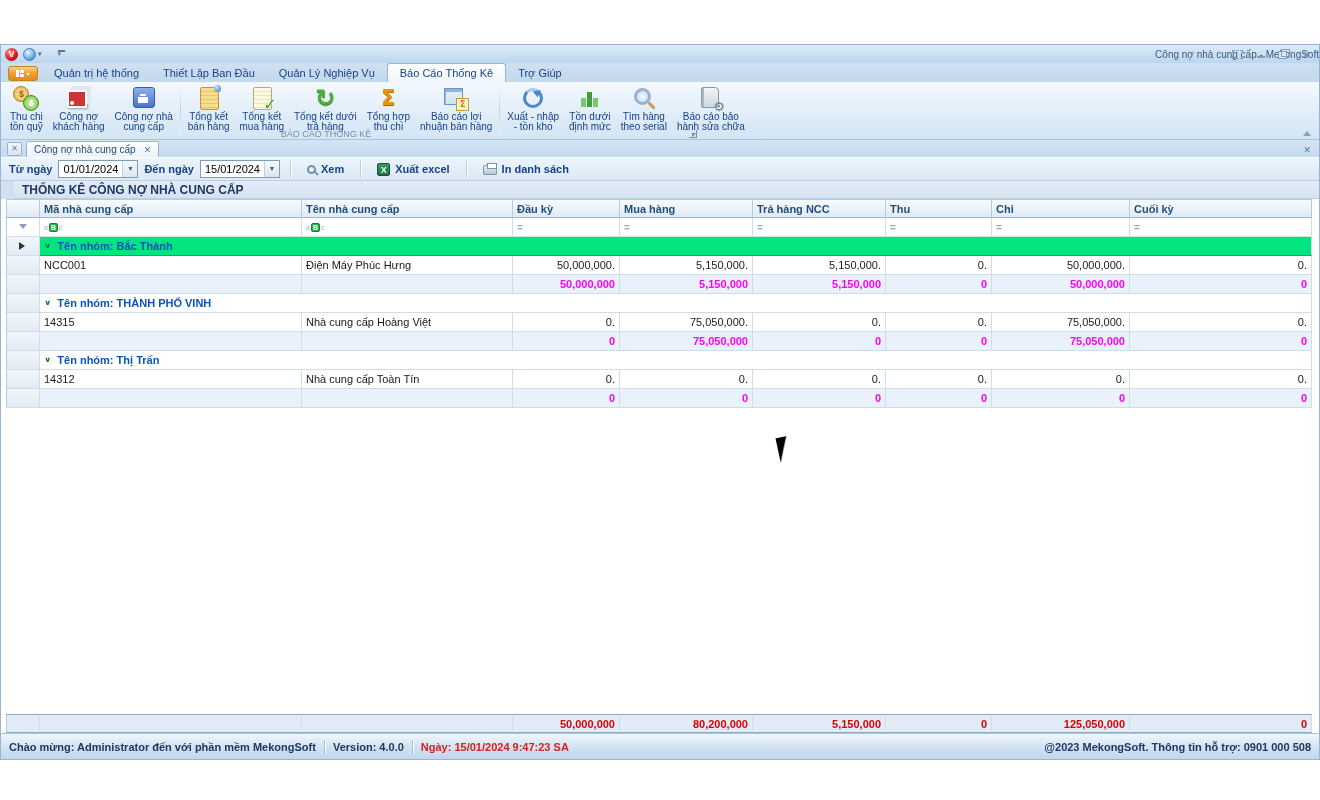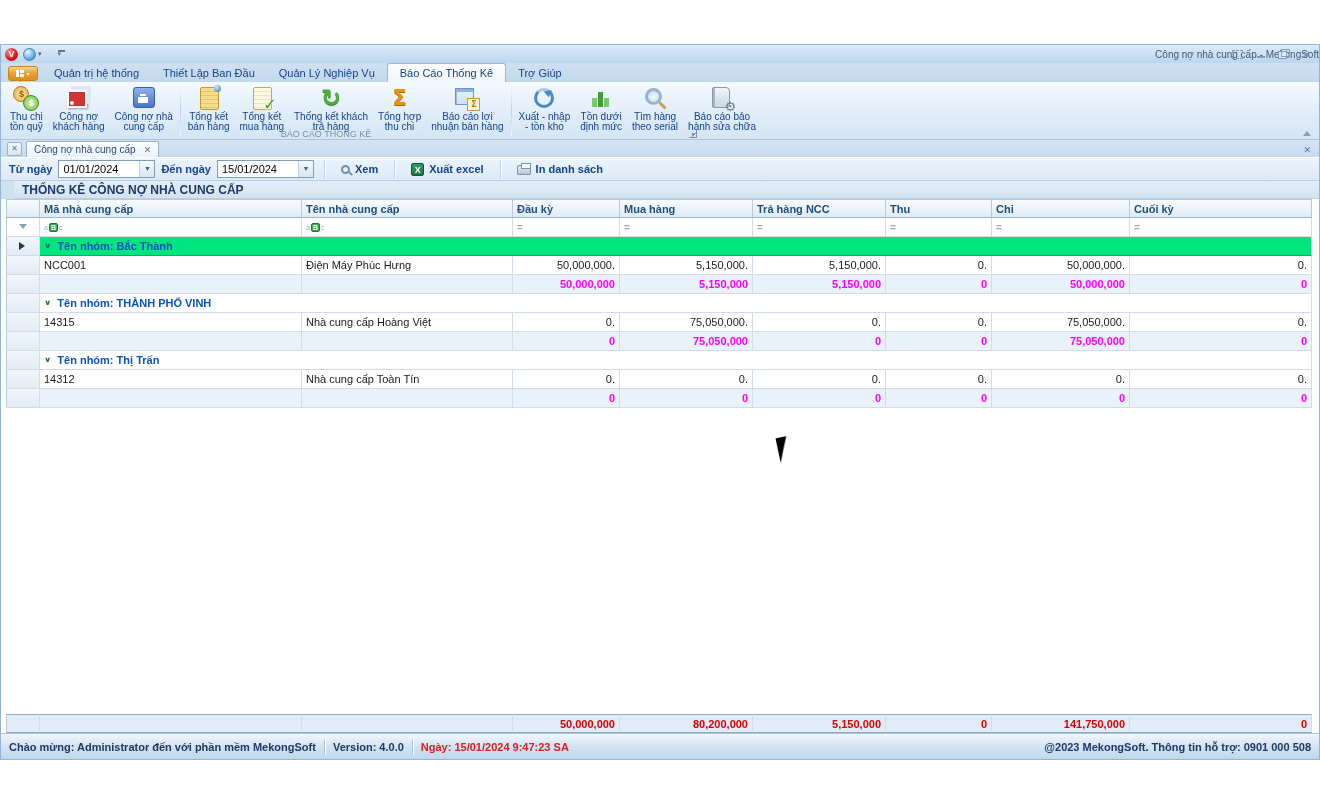--- a/index.html
+++ b/index.html
@@ -76,21 +76,21 @@
   .doc-tabbar { height:17px; background:linear-gradient(#d5e4f3,#c6daee); display:flex; align-items:flex-end; padding:0 4px; position:relative; flex:0 0 auto; }
   .tab-x-left { width:15px; height:14px; margin:0 4px 1px 2px; background:linear-gradient(#f2f7fc,#d8e5f1); border:1px solid #9ab2cc; border-radius:2px; font-size:8px; color:#5d7693; text-align:center; line-height:12px; }
   .doc-tab { height:16px; background:linear-gradient(#ffffff,#eaf2fa); border:1px solid #9ab2cc; border-bottom:none; border-radius:2px 2px 0 0; display:flex; align-items:center; padding:0 7px; gap:8px; }
   .doc-tab .t { font-size:10px; color:#2a4a74; }
   .doc-tab .x { font-size:9px; color:#5d7693; }
   .tab-x-right { position:absolute; right:8px; bottom:2px; font-size:9px; color:#5d7693; }
 
   
   .filterbar { height:24px; background:linear-gradient(#ecf4fb,#dcE9f6); border-top:1px solid #fff; border-bottom:1px solid #b9cfe4; display:flex; align-items:center; padding:8px 8px; gap:6px; flex:0 0 auto; }
   .flabel { font-size:11px; font-weight:bold; color:#15428b; }
-  .date-edit { width:97px; height:18px; background:#fff; border:1px solid #7f9db9; display:flex; align-items:center; }
+  .date-edit { width:80px; height:18px; background:#fff; border:1px solid #7f9db9; display:flex; align-items:center; }
   .date-edit .val { flex:1; font-size:11px; color:#000; padding-left:4px; }
   .date-edit .btn { width:15px; height:16px; border-left:1px solid #b9cfe4; background:linear-gradient(#f4f9fe,#d8e6f2); font-size:7px; color:#44617f; text-align:center; line-height:16px; }
   .vsep { width:1px; height:18px; background:#b9cfe4; margin:0 4px; box-shadow:1px 0 0 #fff; }
   .tool-btn { display:flex; align-items:center; gap:5px; padding:2px 6px; border-radius:2px; }
   .tool-btn .t { font-size:11px; font-weight:bold; color:#15428b; }
   .i-mag { width:9px; height:9px; border:2px solid #6f8fb4; border-radius:50%; position:relative; background:radial-gradient(#fff,#cfe2f2); }
   .i-mag::after { content:""; position:absolute; width:6px; height:2px; background:#6f8fb4; transform:rotate(45deg); right:-5px; bottom:-2px; }
   .i-xls { width:13px; height:13px; background:linear-gradient(#2f9e5f,#1e7145); border:1px solid #145232; border-radius:2px; color:#fff; font:bold 9px/12px "Liberation Sans",sans-serif; text-align:center; }
   .i-prn { width:14px; height:10px; background:linear-gradient(#e8eef5,#b9c6d6); border:1px solid #7f93ab; border-radius:2px 2px 1px 1px; position:relative; margin-top:2px; }
   .i-prn::before { content:""; position:absolute; left:3px; top:-3px; width:8px; height:4px; background:#fff; border:1px solid #7f93ab; }
@@ -189,21 +189,21 @@
           <div class="lbl">Tổng kết</div>
           <div class="lbl">bán hàng</div>
         </div>
         <div class="rbtn">
           <div class="ri ic-notecheck"></div>
           <div class="lbl">Tổng kết</div>
           <div class="lbl">mua hàng</div>
         </div>
         <div class="rbtn">
           <div class="ri ic-refresh"></div>
-          <div class="lbl">Thống kết khách</div>
+          <div class="lbl">Tổng kết dưới</div>
           <div class="lbl">trả hàng</div>
         </div>
         <div class="rbtn">
           <div class="ri ic-sigma"></div>
           <div class="lbl">Tổng hợp</div>
           <div class="lbl">thu chi</div>
         </div>
         <div class="rbtn">
           <div class="ri ic-tablesigma"></div>
           <div class="lbl">Báo cáo lợi</div>
@@ -415,21 +415,21 @@
       </div>
       <div class="filler"></div>
       <div class="grow grandtotal">
         <div class="gc ind"></div>
         <div class="gc "></div>
         <div class="gc "></div>
         <div class="gc num">50,000,000</div>
         <div class="gc num">80,200,000</div>
         <div class="gc num">5,150,000</div>
         <div class="gc num">0</div>
-        <div class="gc num">141,750,000</div>
+        <div class="gc num">125,050,000</div>
         <div class="gc num">0</div>
       </div>
     </div>
 
   <div class="statusbar">
     <span class="sb">Chào mừng: Administrator đến với phần mềm MekongSoft</span>
     <span class="sbsep"></span>
     <span class="sb">Version: 4.0.0</span>
     <span class="sbsep"></span>
     <span class="sb red">Ngày: 15/01/2024 9:47:23 SA</span>

